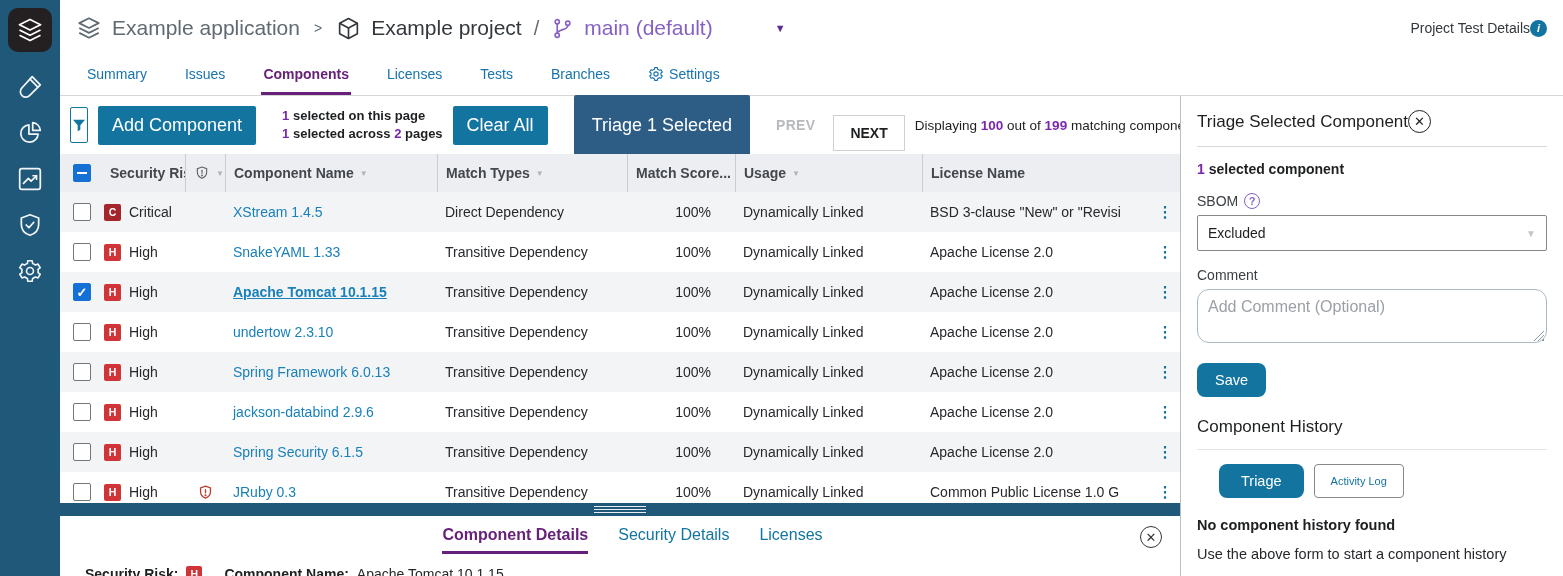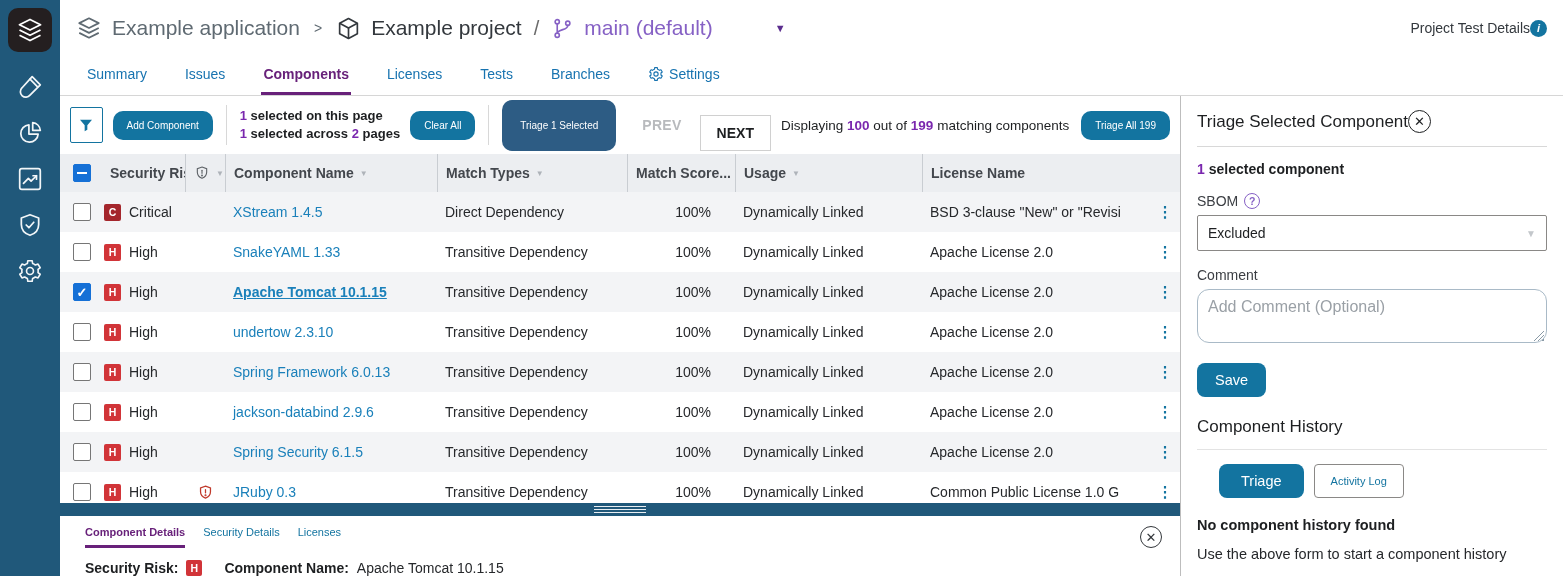--- a/index.html
+++ b/index.html
@@ -32,21 +32,21 @@
   .tab.active { color:#68217a; font-weight:bold; border-bottom-color:#68217a; }
   .tab svg { width:16px; height:16px; }
 
   .body { flex:1; display:flex; min-height:0; }
   .content-left { width:1120px; flex-shrink:0; display:flex; flex-direction:column; min-width:0; }
 
   
   .toolbar { height:58px; display:flex; align-items:center; padding:0 10px; gap:10px; }
   .filter-btn { width:38px; height:36px; border:1px solid #1374a0; border-radius:2px; background:#fff; display:flex; align-items:center; justify-content:center; }
   .filter-btn svg { width:16px; height:16px; }
-  .btn { border:none; border-radius:10px; font-family:inherit; font-size:10px; padding:9px 14px; white-space:nowrap; }
+  .btn { border:none; border-radius:2px; font-family:inherit; font-size:18px; padding:9px 14px; white-space:nowrap; }
   .btn-teal { background:#1374a0; color:#fff; }
   .btn-navy { background:#2d5c84; color:#fff; padding:20px 18px; }
   .v-div { width:1px; height:40px; background:#d8d8d8; margin:0 3px; }
   .sel-text { font-size:13px; font-weight:bold; color:#1d1f21; line-height:18px; white-space:nowrap; }
   .num { color:#7a27ae; }
   .prev-lbl { color:#b8babd; font-weight:bold; font-size:14px; margin-left:16px; letter-spacing:.3px; }
   .next-btn { border:1px solid #d0d0d0; background:#fff; color:#1d1f21; font-weight:bold; font-size:14px; padding:9px 16px; margin-left:8px; font-family:inherit;margin-top:15px; }
   .toolbar-right { margin-left:auto; display:flex; align-items:center; gap:12px; font-size:13.5px; color:#1d1f21; white-space:nowrap; }
 
   
@@ -77,21 +77,21 @@
   .score-cell { text-align:right; padding-right:24px; }
   .kebab { color:#1374a0; font-weight:bold; font-size:15px; text-align:center; padding:0; letter-spacing:0; }
 
   
   .split-bar { height:13px; background:#20587a; position:relative; }
   .grip { position:absolute; left:50%; top:3px; transform:translateX(-50%); width:52px; height:7px;
           background:repeating-linear-gradient(#e8eef2 0 1px, transparent 1px 3px); }
 
   
   .bottom-panel { height:60px; padding:10px 0 0 25px; position:relative; overflow:hidden; }
-  .bp-tabs { display:flex; gap:18px; font-size:11px; }
+  .bp-tabs { display:flex; gap:30px; font-size:16px;justify-content:center; }
   .bp-tab { color:#1374a0; padding-bottom:7px; border-bottom:3px solid transparent; }
   .bp-tab.active { color:#68217a; font-weight:bold; border-bottom-color:#68217a; }
   .bp-close { position:absolute; right:18px; top:10px; width:22px; height:22px; border:1.5px solid #33373b; border-radius:50%; display:flex; align-items:center; justify-content:center; font-size:13px; color:#33373b; background:#fff; }
   .bp-detail { margin-top:12px; font-size:14px; display:flex; align-items:center; gap:8px; }
   .bp-detail b { color:#1d1f21; }
   .bp-detail .badge { width:16px; height:16px; }
 
   
   .right-panel { flex:1; border-left:1px solid #bdbdbd; padding:14px 16px 0 16px; overflow:hidden; background:#fff; }
   .rp-title-row { display:flex; justify-content:flex-start; align-items:center; }

